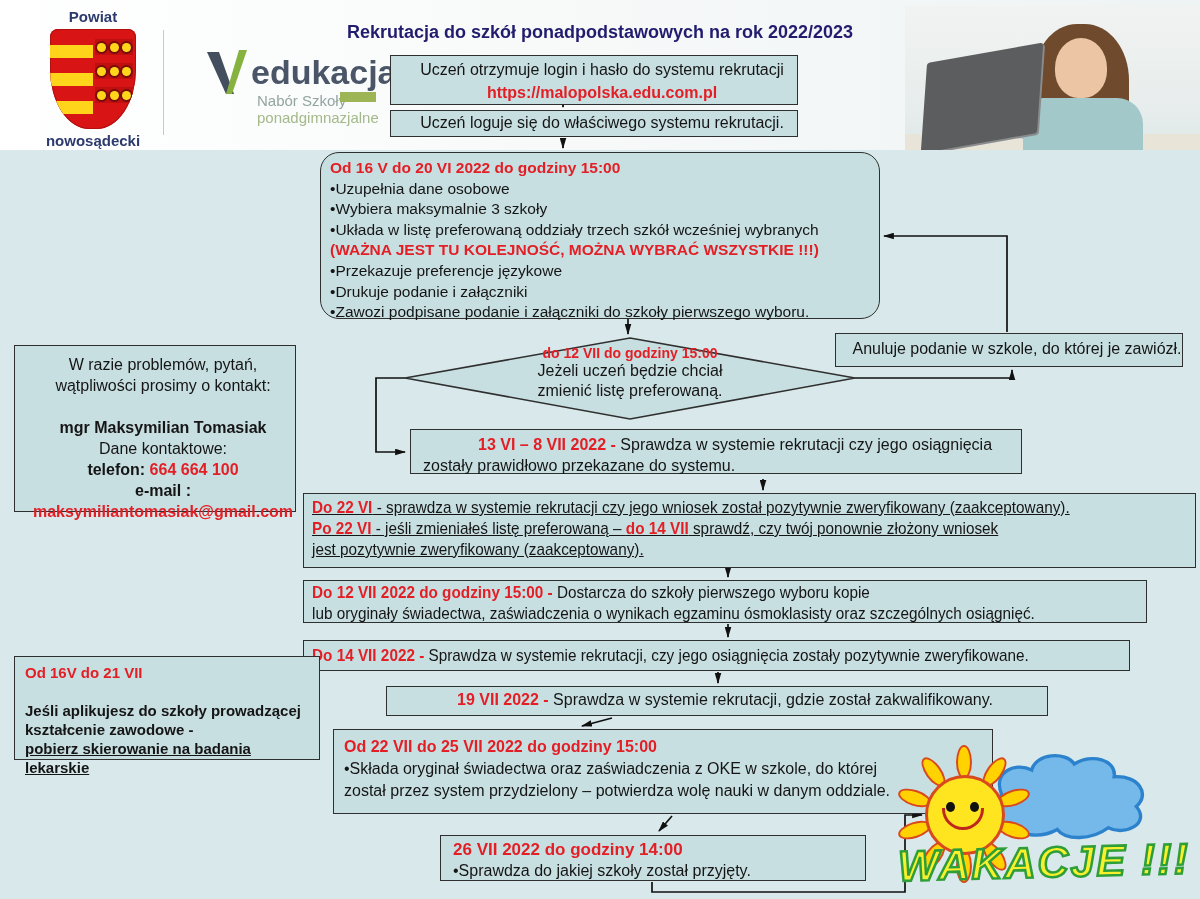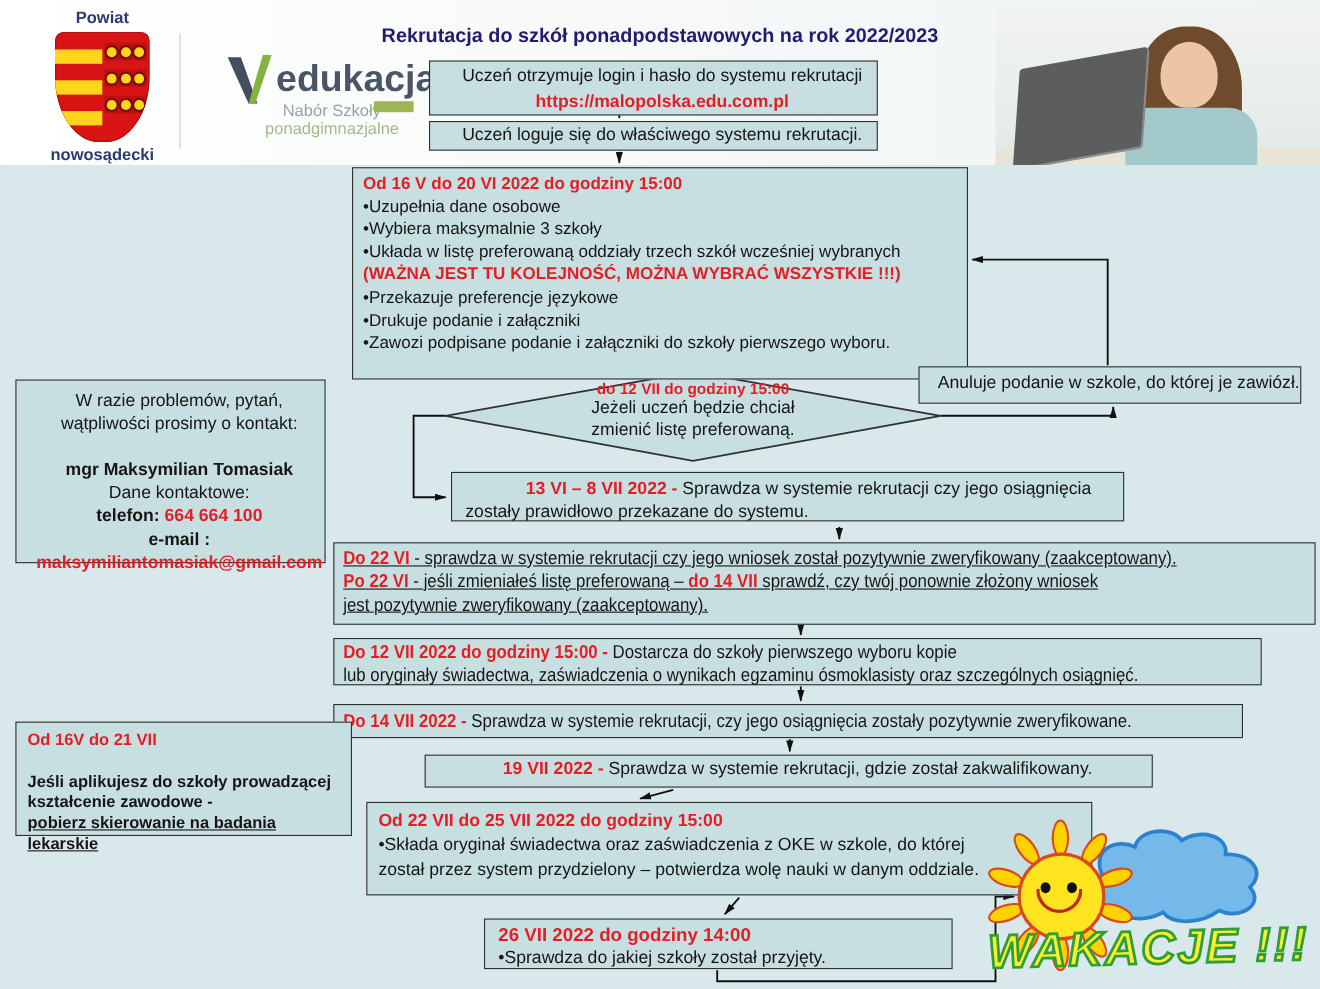--- a/index.html
+++ b/index.html
@@ -19,21 +19,21 @@
   .shield{position:relative;width:86px;height:100px;margin:4px auto 0;background:#d91414;
     border-radius:8px 8px 46% 46%/8px 8px 60% 60%;overflow:hidden;box-shadow:0 0 0 1px #b01010 inset;}
   .stripe{position:absolute;left:0;width:50%;height:13%;background:#ffd51c;}
   .dotrow{position:absolute;left:52%;width:45%;height:16%;display:flex;align-items:center;justify-content:space-around;background:#c00f0f;}
   .dot{width:9px;height:9px;border-radius:50%;background:#ffd51c;box-shadow:0 0 0 2px #7a0b0b;}
   .logo{position:absolute;left:205px;top:50px;width:230px;}
   .logo-row{display:flex;align-items:flex-start;}
   .logo-v{width:44px;height:46px;}
   .logo-name{font-size:34px;font-weight:bold;color:#4a5668;letter-spacing:0;line-height:44px;margin-left:2px;}
   .logo-sub1{font-size:15px;color:#93a5a0;margin-left:52px;margin-top:-4px;}
-  .logo-sub2{font-size:15px;color:#a4b98a;margin-left:36px;}
+  .logo-sub2{font-size:15px;color:#a4b98a;margin-left:52px;}
   .logo-accent{position:absolute;left:340px;top:92px;width:36px;height:10px;background:#9db554;}
   .page-title{position:absolute;left:250px;top:22px;width:700px;text-align:center;
     font-size:18px;font-weight:bold;color:var(--navy);}
 
   
   .photo{position:absolute;left:905px;top:6px;width:295px;height:144px;overflow:hidden;
     background:linear-gradient(180deg,#f1f3f2 0%,#e7edec 70%,#dfe8e8 100%);}
   .photo .desk{position:absolute;left:0;bottom:0;width:100%;height:16px;background:#e9e4d8;}
   .photo .laptop{position:absolute;left:18px;bottom:8px;width:118px;height:88px;background:#5c5d5f;
     transform:rotate(-10deg) skewX(-14deg);border-radius:3px;box-shadow:2px 2px 0 #8a8b8d;}
@@ -46,21 +46,21 @@
   .box{position:absolute;box-sizing:border-box;background:var(--box);border:1.6px solid var(--bd);color:var(--ink);padding-left:16px;}
   .red{color:var(--red);font-weight:bold;}
   .warn{color:var(--red);font-weight:bold;}
   .b{font-weight:bold;}
   .u{text-decoration:underline;}
   .center{text-align:center;}
   .narrow{transform:scaleX(.9);transform-origin:0 50%;white-space:nowrap;font-size:17px;line-height:21px;}
 
   .bx-login{left:390px;top:55px;width:408px;height:50px;font-size:16px;line-height:23px;padding-top:2px;}
   .bx-signin{left:390px;top:110px;width:408px;height:27px;font-size:16px;line-height:23px;}
-  .bx-main{left:320px;top:152px;width:560px;height:193px;font-size:15.5px;line-height:20.6px;padding:5px 9px;}
+  .bx-main{left:320px;top:152px;width:560px;height:167px;font-size:15.5px;line-height:20.6px;padding:5px 9px;border-radius:19px;}
   .bx-contact{left:14px;top:345px;width:282px;height:167px;font-size:16px;line-height:21px;padding-top:8px;text-align:center;}
   .bx-cancel{left:835px;top:333px;width:348px;height:34px;font-size:16px;line-height:30px;text-align:center;}
   .bx-13{left:410px;top:429px;width:612px;height:45px;font-size:16px;line-height:21px;padding:4px 12px;}
   .bx-22{left:303px;top:493px;width:893px;height:75px;padding:3px 8px;text-decoration:underline;}
   .bx-12{left:303px;top:580px;width:844px;height:43px;padding:1px 8px;}
   .bx-14{left:303px;top:640px;width:827px;height:31px;padding:4px 8px;}
   .bx-19{left:386px;top:686px;width:662px;height:30px;font-size:16px;line-height:26px;text-align:center;}
   .bx-2225{left:333px;top:729px;width:660px;height:85px;font-size:16px;line-height:22px;padding:6px 10px;}
   .bx-26{left:440px;top:835px;width:426px;height:46px;font-size:16px;line-height:21px;padding:3px 12px;}
   .bx-uwaga{left:14px;top:656px;width:306px;height:104px;font-size:15px;line-height:19px;padding:6px 10px;font-weight:bold;}

